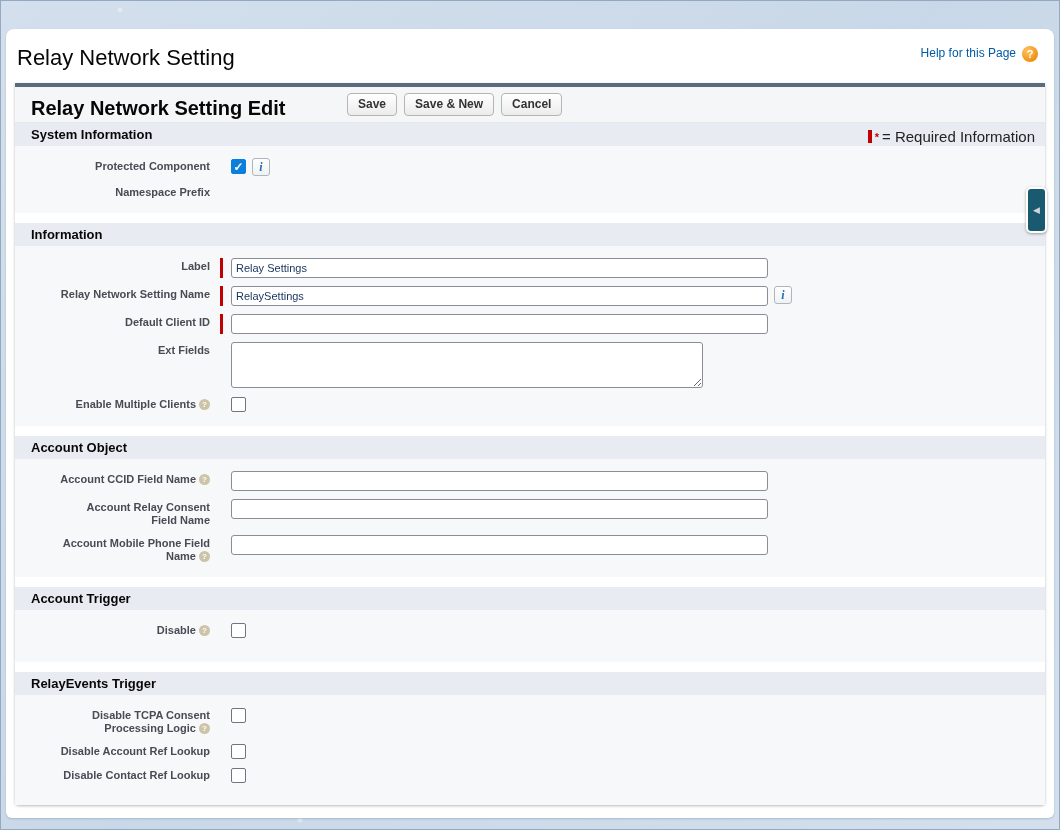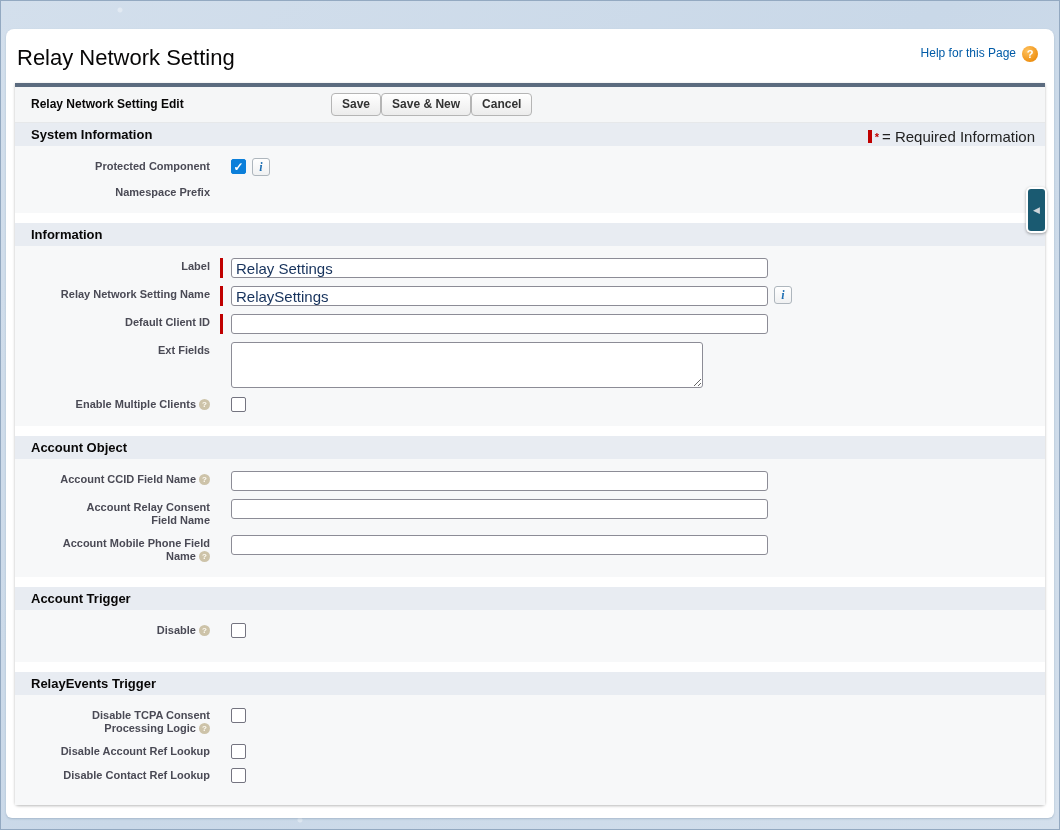--- a/index.html
+++ b/index.html
@@ -41,23 +41,23 @@
     border-radius:0 0 4px 4px;
     box-shadow:0 1px 3px rgba(0,0,0,.28);
     padding-bottom:0;
   }
   .panel-header {
     position:relative; height:36px; background:#f5f6f7;
     border-bottom:1px solid #e6e8ea;
   }
   .panel-title {
     position:absolute; left:16px; top:10px;
-    font-size:12px; font-weight:bold; color:#080707;
-  }
-  .btn-group-abs { position:absolute; left:316px; top:6px; display:flex; }
+    font-size:20px; font-weight:bold; color:#080707;
+  }
+  .btn-group-abs { position:absolute; left:332px; top:6px; display:flex; gap:7px; }
   .btn {
     font-family:"Liberation Sans", sans-serif;
     font-size:12px; font-weight:bold; color:#333;
     background:linear-gradient(#ffffff, #ececec);
     border:1px solid #b5b5b5; border-radius:4px;
     padding:4px 10px; cursor:pointer; line-height:13px;
   }
   
   .section { margin-top:0; }
   .section + .section { margin-top:10px; }
@@ -76,21 +76,21 @@
   
   .row { display:flex; align-items:flex-start; padding:4px 0; }
   .label-cell {
     width:205px; padding:2px 10px 0 45px;
     text-align:right; font-size:11px; font-weight:bold; color:#4a4a55; line-height:13px;
   }
   .field-cell { flex:1; display:flex; align-items:flex-start; gap:6px; }
   .req-bar { width:3px; height:20px; background:#c00000; margin-right:2px; }
   .req-spacer { width:5px; }
   input.text-input {
-    width:537px; height:20px; font-size:15px; font-family:"Liberation Sans",sans-serif;
+    width:537px; height:20px; font-size:11px; font-family:"Liberation Sans",sans-serif;
     border:1px solid #8c8c96; border-radius:3px; padding:0 4px; background:#fff; color:#16325c;
   }
   input.text-input.focused { border:2px solid #1268b3; height:22px; }
   textarea.text-area {
     width:472px; height:46px; font-size:13px; font-family:"Liberation Sans",sans-serif;
     border:1px solid #8c8c96; border-radius:3px; padding:2px 4px; background:#fff; resize:both;
   }
   .checkbox {
     width:15px; height:15px; border:1px solid #747480; border-radius:2px;
     background:#fff; display:inline-block; cursor:pointer; margin-top:1px;

